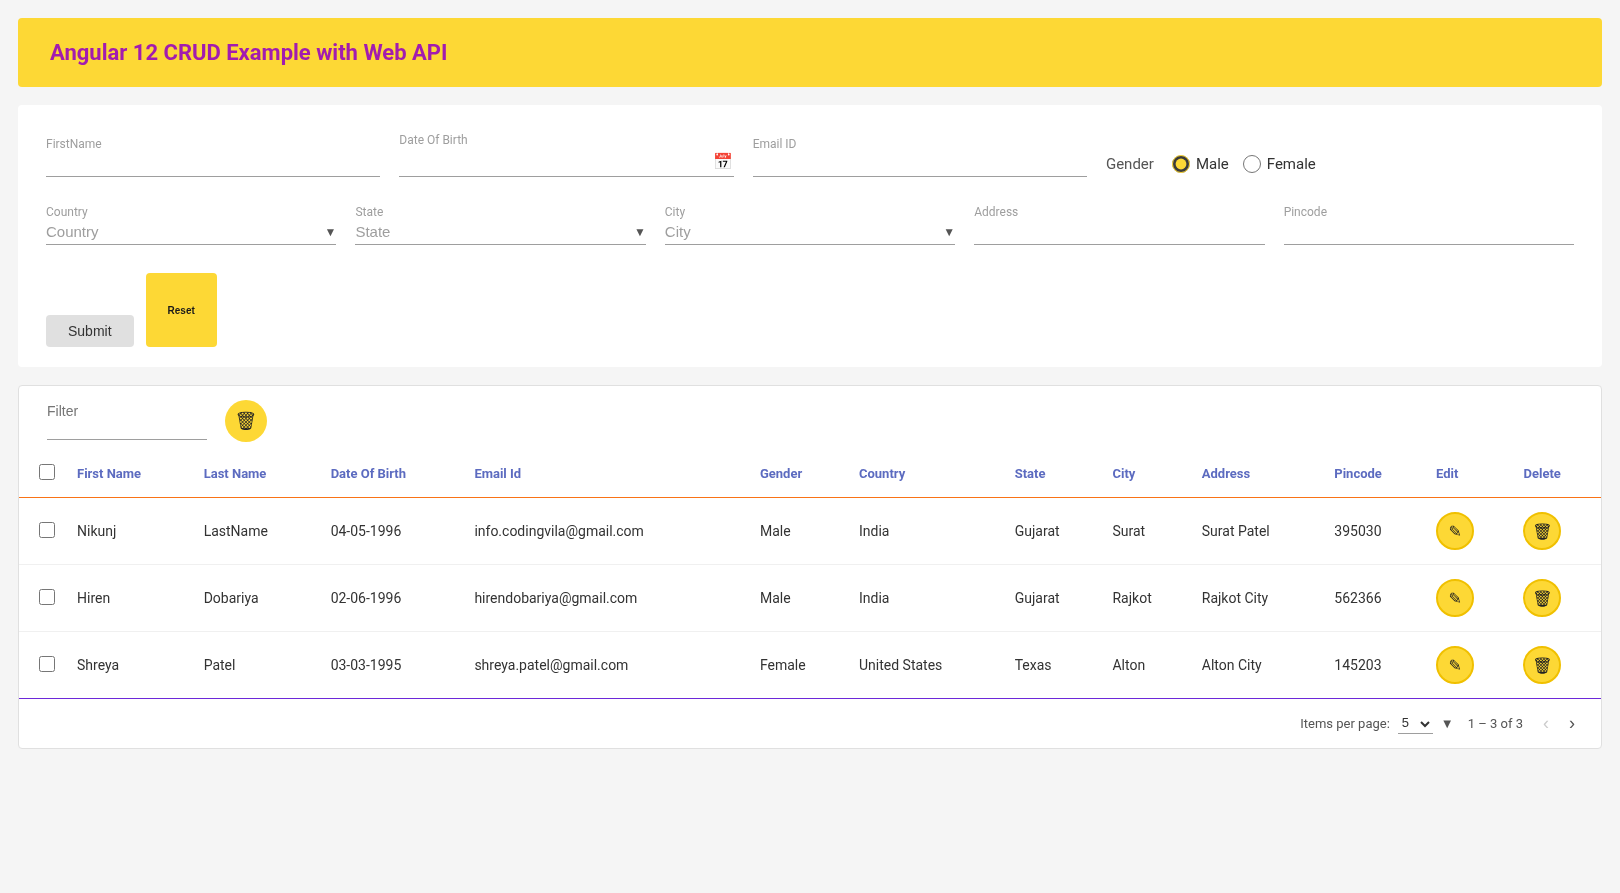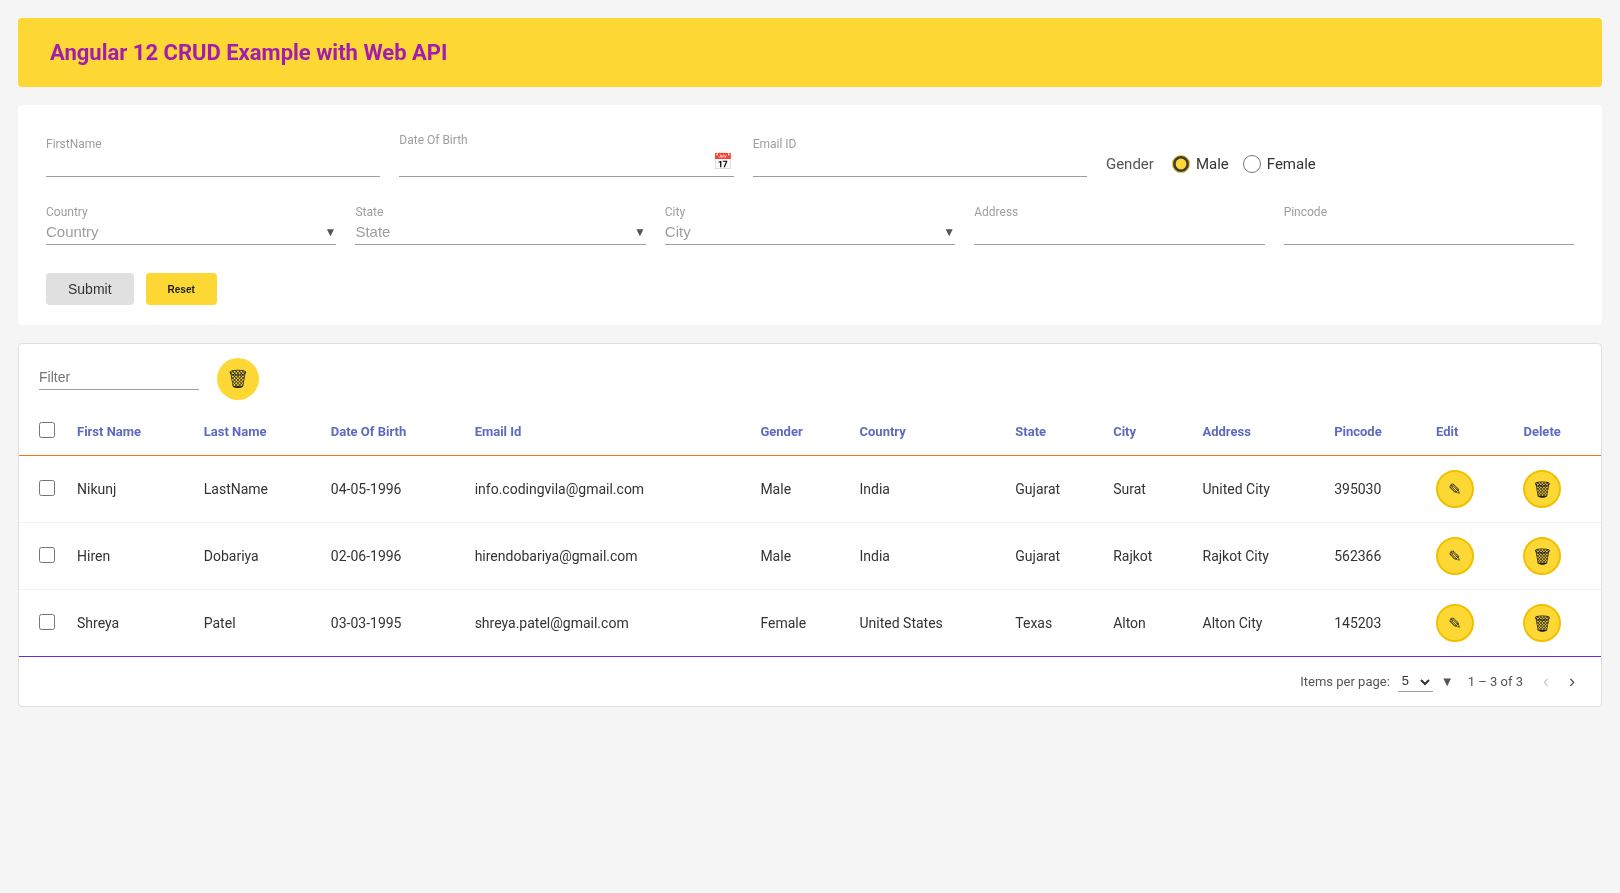--- a/index.html
+++ b/index.html
@@ -135,20 +135,21 @@
 
     .btn-submit {
       padding: 8px 22px;
       background: #e0e0e0;
       color: #333;
       border: none;
       border-radius: 4px;
       font-size: 14px;
       cursor: pointer;
       font-weight: 500;
+      margin-top: 42px;
     }
 
     .btn-reset {
       padding: 8px 22px;
       background: #FDD835;
       color: #1a1a1a;
       border: none;
       border-radius: 4px;
       font-size: 10px;
       cursor: pointer;
@@ -162,23 +163,24 @@
       border-radius: 4px;
       border: 1px solid #e0e0e0;
     }
 
     .filter-input {
       border: none;
       border-bottom: 1px solid #9e9e9e;
       outline: none;
       font-size: 14px;
       color: #404040;
-      padding-bottom: 4px;
+      padding-bottom: 20px;
       width: 160px;
       background: transparent;
+      margin-left: 8px;
     }
 
     .delete-all-btn {
       width: 42px;
       height: 42px;
       background: #FDD835;
       border: none;
       border-radius: 50%;
       cursor: pointer;
       display: flex;
@@ -436,21 +438,21 @@
         <input type="checkbox" style="">
       </td>
       <td>Nikunj</td>
       <td>LastName</td>
       <td>04-05-1996</td>
       <td>info.codingvila@gmail.com</td>
       <td>Male</td>
       <td>India</td>
       <td>Gujarat</td>
       <td>Surat</td>
-      <td>United City</td>
+      <td>Surat Patel</td>
       <td>395030</td>
       <td>
         <button class="action-btn">✎</button>
       </td>
       <td>
         <button class="action-btn">🗑</button>
       </td>
     </tr>
         <tr>
       <td>

